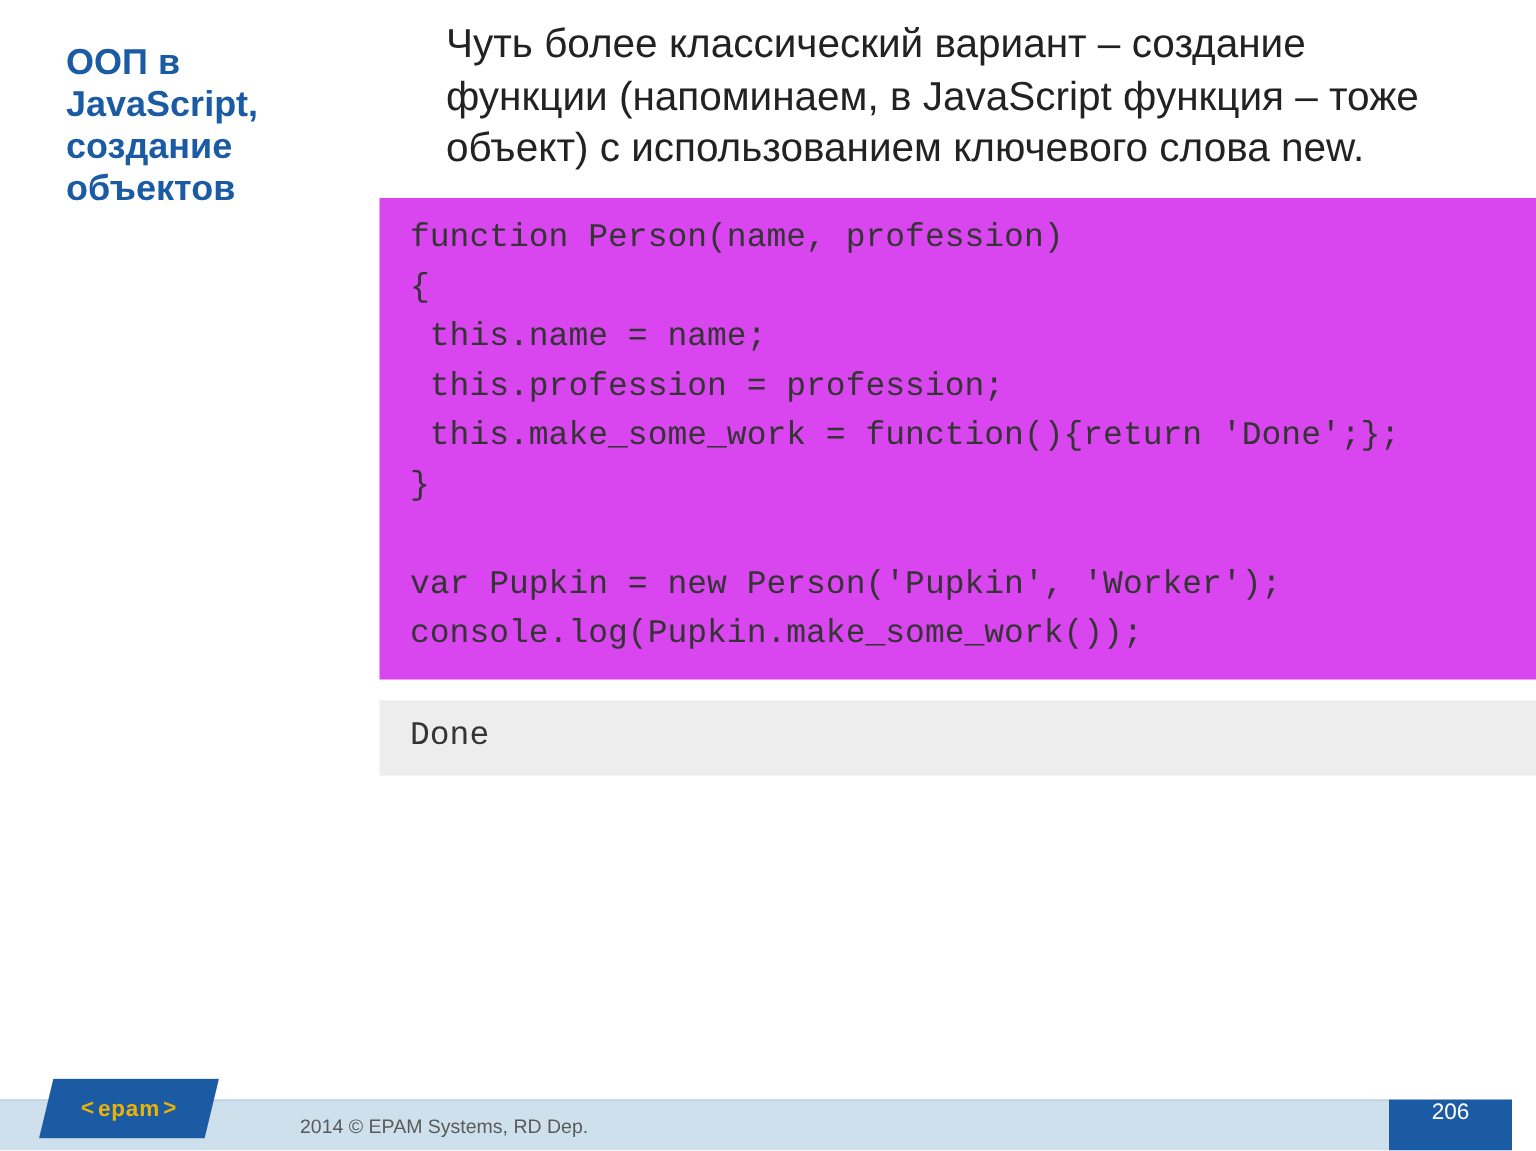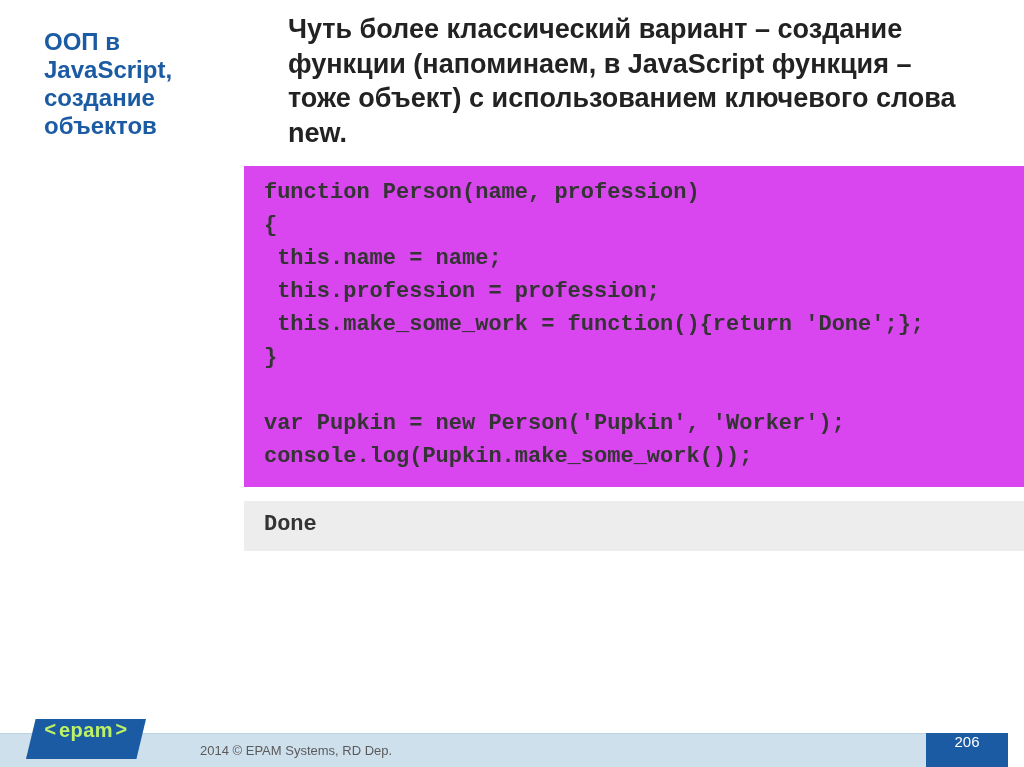--- a/index.html
+++ b/index.html
@@ -1,27 +1,27 @@
 <!DOCTYPE html>
 <html><head>
 <meta charset="utf-8">
 <style>
   * { margin: 0; padding: 0; box-sizing: border-box; }
   html, body { width: 1024px; height: 767px; font-family: Arial, Helvetica, sans-serif; background: #fff; overflow: hidden; }
   .slide { width: 1024px; height: 767px; position: relative; display: flex; flex-direction: row; }
   .header { padding: 28px 44px 8px 44px; }
   .title { color: #1b5ba3; font-size: 24px; font-weight: bold; }
-  .body { padding: 12px 44px 0 44px; font-weight: bold; }
+  .body { padding: 12px 44px 0 44px; }
   .paragraph { font-size: 27px; color: #222; line-height: 1.28; }
   .codeblock { margin: 16px 0 0 0; background: #d946ef; padding: 10px 12px 14px 12px; font-family: "Courier New", Courier, monospace; font-size: 22px; color: #343434; line-height: 1.5; white-space: pre; margin-left: -44px; margin-right: -44px; padding-left: 20px; }
   .outputblock { margin: 14px 0 0 0; background: #ededed; padding: 8px 12px 10px 12px; font-family: "Courier New", Courier, monospace; font-size: 22px; color: #343434; line-height: 1.45; margin-left: -44px; margin-right: -44px; padding-left: 20px; }
   .footer { position: absolute; left: 0; right: 16px; bottom: 0; height: 34px; display: flex; align-items: stretch; }
   .footer-bar { flex: 1; background: #cfe0ed; display: flex; align-items: center; padding-left: 200px; font-size: 13px; color: #5a5a5a; border-top: 1px solid #bcd2e3; }
   .pagebox { width: 82px; background: #1b5ba3; color: #fff; display: flex; align-items: flex-start; justify-content: center; font-size: 15px; }
-  .epam-badge { position: absolute; left: 26px; bottom: 8px; width: 120px; height: 40px; background: #1b5ba3; display: flex; justify-content: center; color: #bef264; font-weight: bold; font-size: 20px; letter-spacing: 0.5px; clip-path: polygon(8% 0, 100% 0, 92% 100%, 0 100%); z-index: 2; box-shadow: 0 2px 4px rgba(0,0,0,.25); }
+  .epam-badge { position: absolute; left: 26px; bottom: 8px; width: 120px; height: 40px; background: #1b5ba3; display: flex; align-items: center; justify-content: center; color: #eab308; font-weight: bold; font-size: 15px; letter-spacing: 0.5px; clip-path: polygon(8% 0, 100% 0, 92% 100%, 0 100%); z-index: 2; box-shadow: 0 2px 4px rgba(0,0,0,.25); }
   .epam-badge::before { content: "<"; margin-right: 2px; font-weight: bold; font-family: "Courier New", monospace; }
   .epam-badge::after  { content: ">"; margin-left: 2px;  font-weight: bold; font-family: "Courier New", monospace; }
 </style>
 </head>
 <body>
 
 <div class="slide">
 
   <div class="header">
     <div class="title">ООП в JavaScript, создание объектов</div>

